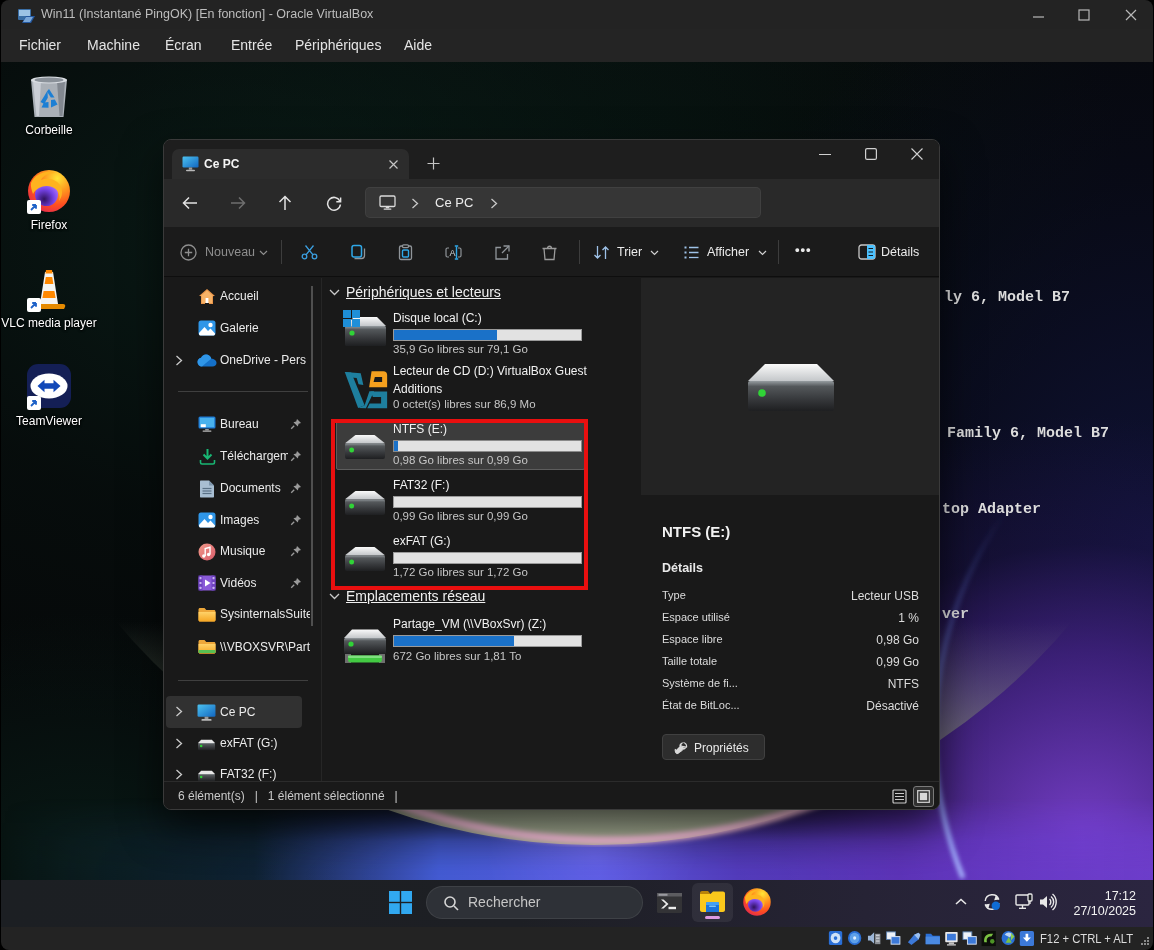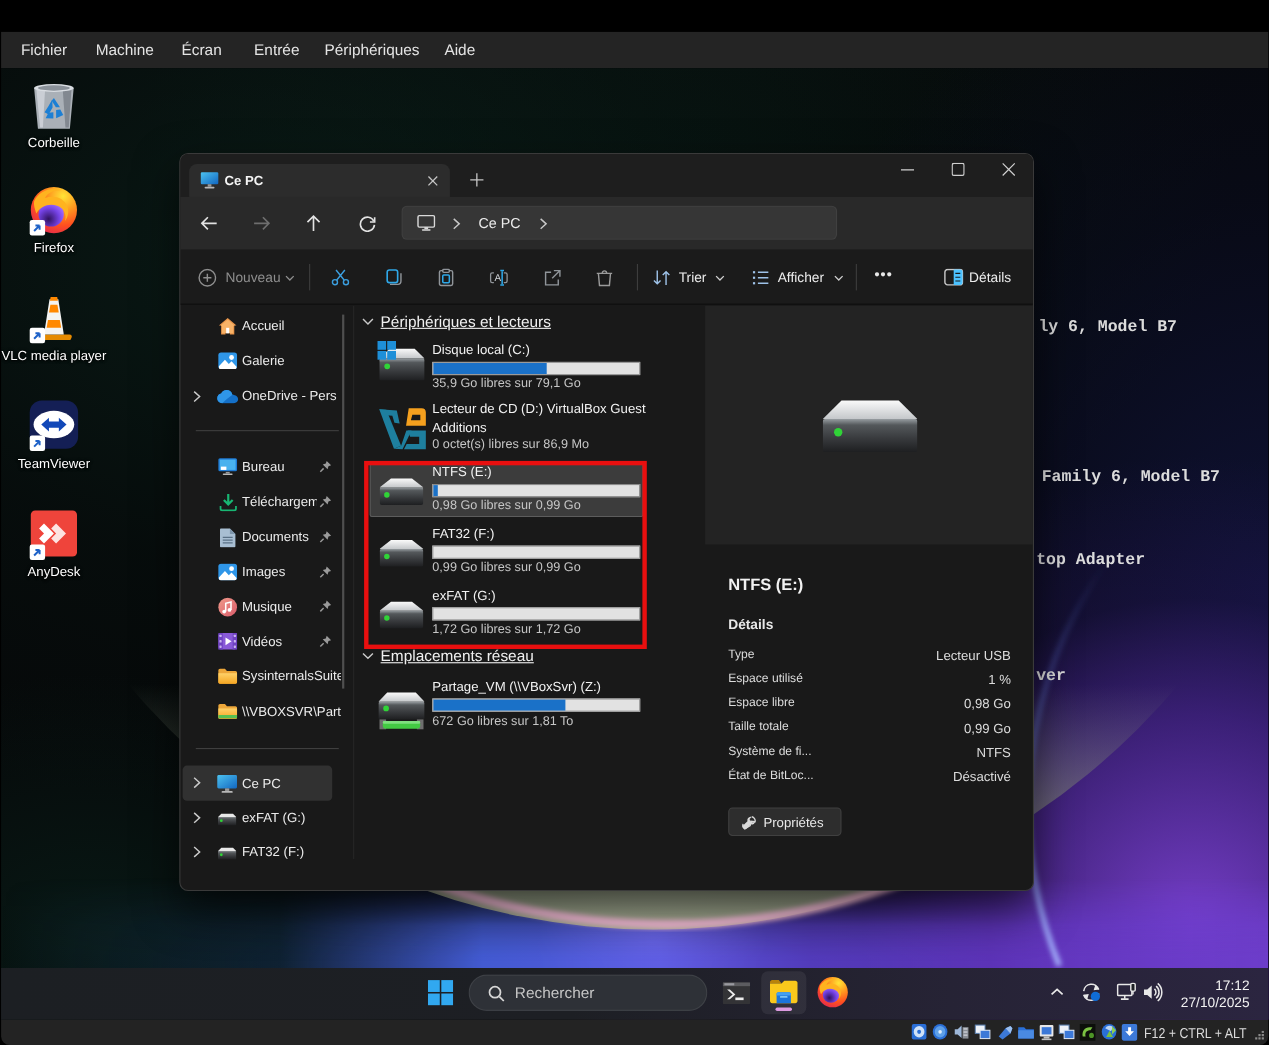--- a/index.html
+++ b/index.html
@@ -56,20 +56,38 @@
   .captxt { position:absolute; font-size:11.5px; color:#c6c6c6; white-space:nowrap; }
   .hdrtxt { position:absolute; font-size:14px; color:#f0f0f0; white-space:nowrap;text-decoration:underline; }
   .bar { position:absolute; width:189px; height:12px; background:#e2e2e2; border:1px solid #9a9a9a; }
   .barfill { position:absolute; left:0; top:0; height:10px; background:#1a71c8; }
   .dtl { position:absolute; font-size:11px; color:#dcdcdc; white-space:nowrap; }
   .dtr { position:absolute; font-size:12px; color:#dcdcdc; white-space:nowrap; text-align:right; width:120px; }
 </style>
 </head>
 <body>
 <div id="app">
+  <div id="titlebar">
+    <svg class="abs" style="left:17px;top:6px" width="17" height="17" viewBox="0 0 17 17">
+      <rect x="0" y="3" width="13" height="11" rx="1" fill="#3a6ea5"></rect>
+      <rect x="1" y="4" width="11" height="6" fill="#9cc3e5"></rect>
+      <path d="M4 17 L8 10 L17 10 L13 17 Z" fill="#2458a0"></path>
+      <path d="M5 16 L8 11 L15 11 L12 16 Z" fill="#7aa7d9"></path>
+    </svg>
+    <div class="title">Win11 (Instantané PingOK) [En fonction] - Oracle VirtualBox</div>
+    <svg class="winbtn" style="left:1032px" width="12" height="12">
+        <line x1="0" y1="8" x2="11" y2="8" stroke="#b8b8b8" stroke-width="1.2"></line>
+      </svg>
+    <svg class="winbtn" style="left:1077px" width="12" height="12">
+        <rect x="1" y="1" width="10" height="10" fill="none" stroke="#b8b8b8" stroke-width="1.2"></rect>
+      </svg>
+    <svg class="winbtn" style="left:1124px" width="12" height="12">
+        <path d="M1 1 L11 11 M11 1 L1 11" stroke="#b8b8b8" stroke-width="1.2"></path>
+      </svg>
+  </div>
   <div id="menubar">
     <div class="menuitem" style="left:18px">Fichier</div>
     <div class="menuitem" style="left:86px">Machine</div>
     <div class="menuitem" style="left:164px">Écran</div>
     <div class="menuitem" style="left:230px">Entrée</div>
     <div class="menuitem" style="left:294px">Périphériques</div>
     <div class="menuitem" style="left:403px">Aide</div>
   </div>
   <div id="desktop">
     <div class="abs" style="left:0;top:736px;width:1152px;height:86px;background:linear-gradient(90deg, rgba(12,40,36,0) 0%, rgba(30,68,118,0.35) 22%, rgba(74,100,232,0.9) 38%, rgba(95,95,238,0.92) 52%, rgba(95,68,215,0.85) 64%, rgba(98,55,195,0.85) 78%, rgba(110,62,205,0.9) 100%); -webkit-mask-image:linear-gradient(180deg, transparent 0, rgba(0,0,0,0.85) 50%, #000 85%); mask-image:linear-gradient(180deg, transparent 0, rgba(0,0,0,0.85) 50%, #000 85%)"></div>
@@ -168,33 +186,20 @@
           <ellipse cx="24" cy="24" rx="18.5" ry="12.5" fill="#fff"></ellipse>
           <path d="M12.5 24 L19.5 17.8 L19.5 21.2 L28.5 21.2 L28.5 17.8 L35.5 24 L28.5 30.2 L28.5 26.8 L19.5 26.8 L19.5 30.2 Z" fill="#1248b8"></path>
         </svg>
         <div class="shortcut"><svg width="14" height="14" viewBox="0 0 14 14">
               <path d="M4 10 L9 5 M9 5 L5.2 5 M9 5 L9 8.8" stroke="#1e62c8" stroke-width="1.8" fill="none"></path>
             </svg></div>
       </div>
       <div class="lbl">TeamViewer</div>
     </div>
 
-    <div class="dicon" style="left:0;top:399px">
-      <div style="position:relative;width:48px;height:48px;margin:0 auto">
-        <svg width="48" height="48" viewBox="0 0 48 48" style="display:block">
-          <rect x="3" y="3" width="42" height="42" rx="4" fill="#ef443b"></rect>
-          <path d="M15 15 L24 24 L15 33 L10.5 28.5 L15 24 L10.5 19.5 Z" fill="#fff"></path>
-          <path d="M26 15 L35 24 L26 33 L21.5 28.5 L26 24 L21.5 19.5 Z" fill="#fff" opacity="0.85"></path>
-        </svg>
-        <div class="shortcut"><svg width="14" height="14" viewBox="0 0 14 14">
-              <path d="M4 10 L9 5 M9 5 L5.2 5 M9 5 L9 8.8" stroke="#1e62c8" stroke-width="1.8" fill="none"></path>
-            </svg></div>
-      </div>
-      <div class="lbl">AnyDesk</div>
-    </div>
   </div>
   <div id="taskbar">
 
     <svg class="abs" style="left:388px;top:11px" width="23" height="23" viewBox="0 0 23 23">
       <g fill="#31a8f0">
           <rect x="0" y="0" width="10.8" height="10.8"></rect>
           <rect x="12.2" y="0" width="10.8" height="10.8"></rect>
           <rect x="0" y="12.2" width="10.8" height="10.8"></rect>
           <rect x="12.2" y="12.2" width="10.8" height="10.8"></rect>
         </g>
@@ -689,20 +694,37 @@
       <div class="dtl" style="left:498px;top:559px">État de BitLoc...</div>
         <div class="dtr" style="left:635px;top:559px">Désactivé</div>
       <div class="abs" style="left:498px;top:594px;width:103px;height:26px;background:#2d2d2d;border:1px solid #404040;border-radius:4px">
         <svg class="abs" style="left:11px;top:6px" width="14" height="14" viewBox="0 0 14 14">
             <path d="M9.5 1.5 C11.5 2 13 4 12.5 6 L8.5 5.5 L8 9.5 L3 12.5 C1.5 11.5 1 9.5 1.5 8" fill="none" stroke="#d8d8d8" stroke-width="1.2"></path>
             <path d="M12.5 6 C12 8 10 9 8.5 8.5 L4.5 12.5 C4 13 3.2 13 2.8 12.5 L1.5 11.2 C1 10.8 1 10 1.5 9.5 L5.5 5.5 C5 4 6 2 8 1.5 L9.5 1.5 L7.5 3.5 L8 6 L10.5 6.5 Z" fill="#d8d8d8"></path>
           </svg>
         <div class="abs" style="left:31px;top:6px;font-size:12px;color:#e8e8e8">Propriétés</div>
       </div>
     </div>
+    <div id="statusbar">
+      <div class="abs" style="left:14px;top:7px">6 élément(s)&nbsp;&nbsp; | &nbsp;&nbsp;1 élément sélectionné&nbsp;&nbsp; |</div>
+      <svg class="abs" style="left:728px;top:7px" width="15" height="15" viewBox="0 0 15 15">
+          <g stroke="#c9c9c9" stroke-width="1.2" fill="none">
+            <rect x="1" y="1" width="13" height="13" rx="1"></rect>
+            <line x1="3" y1="4.5" x2="12" y2="4.5"></line>
+            <line x1="3" y1="7.5" x2="12" y2="7.5"></line>
+            <line x1="3" y1="10.5" x2="12" y2="10.5"></line>
+          </g>
+        </svg>
+      <div class="abs" style="left:749px;top:4px;width:21px;height:21px;border:1px solid #7a7a7a;border-radius:3px;background:#303030">
+        <svg class="abs" style="left:3px;top:3px" width="13" height="13" viewBox="0 0 13 13">
+            <rect x="0.7" y="0.7" width="11.6" height="11.6" fill="none" stroke="#d8d8d8" stroke-width="1.2"></rect>
+            <rect x="2.8" y="2.8" width="7.4" height="7.4" fill="#d8d8d8"></rect>
+          </svg>
+      </div>
+    </div>
   </div>
   <div id="vboxbar">
     <svg class="abs" style="left:827px;top:3px" width="206" height="17" viewBox="0 0 232 18" preserveAspectRatio="none">
 
       <rect x="1" y="1" width="15" height="15" rx="2" fill="#2a6fd6"></rect>
       <circle cx="8.5" cy="8.5" r="5.5" fill="#cfe2f7"></circle>
         <circle cx="8.5" cy="8.5" r="2" fill="#2a6fd6"></circle>
 
       <circle cx="30" cy="8.5" r="7.5" fill="#2a6fd6"></circle>
         <circle cx="30" cy="8.5" r="5.5" fill="#5ea0e8"></circle>

